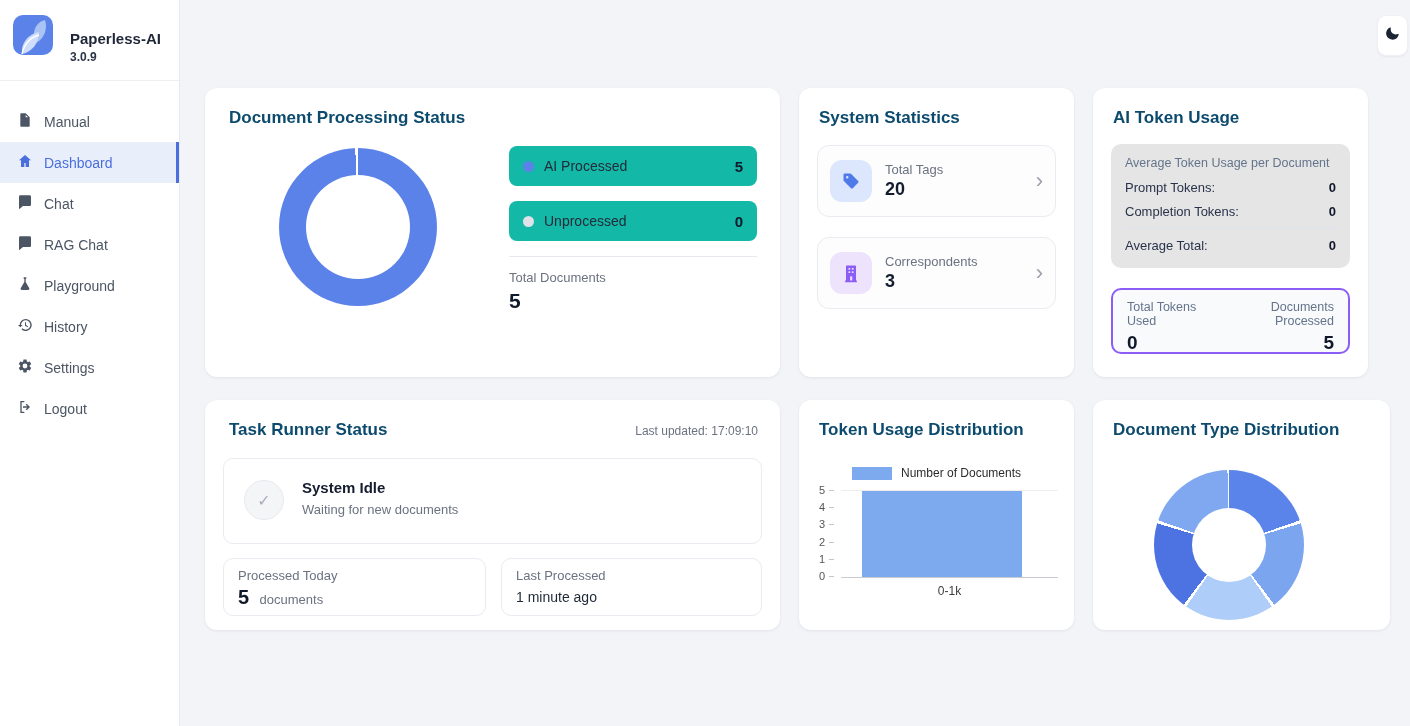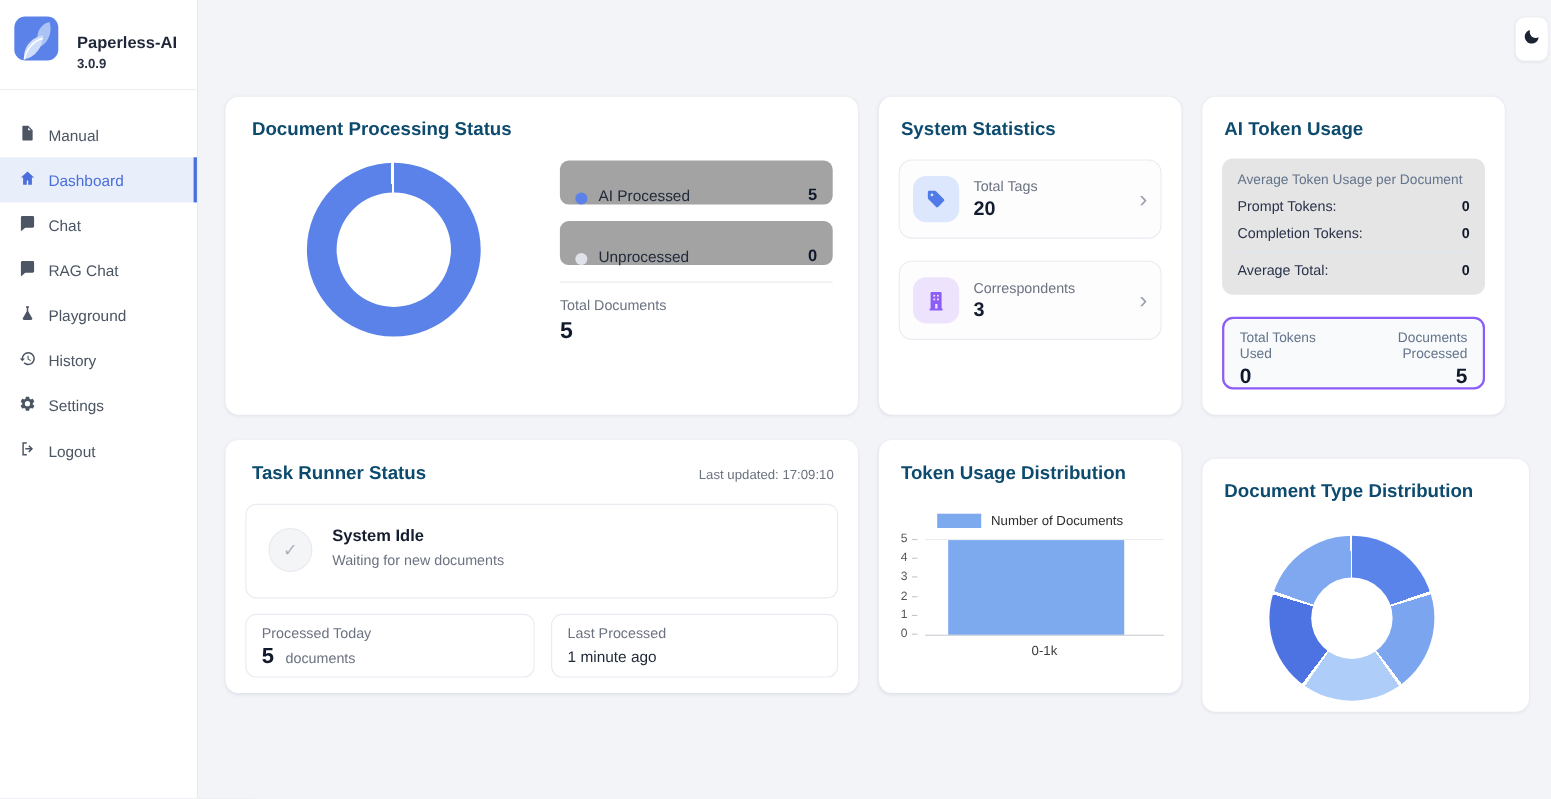--- a/index.html
+++ b/index.html
@@ -27,21 +27,21 @@
   
   .card{position:absolute;background:#fff;border-radius:12px;box-shadow:0 1px 3px rgba(20,30,60,.08);}
   .card-title{position:absolute;left:24px;top:20px;font-size:17px;font-weight:700;color:#0c4a6e;}
   .card-title.sm{left:20px;}
 
   
   #card-processing{left:205px;top:88px;width:575px;height:289px;}
   .donut1{position:absolute;left:74px;top:60px;width:158px;height:158px;border-radius:50%;}
   .donut1::after{content:'';position:absolute;inset:27px;background:#fff;border-radius:50%;}
   .legend{position:absolute;left:304px;top:58px;width:248px;}
-  .legend-row{height:40px;background:#a3a3a3;border-radius:8px;display:flex;align-items:flex-end;padding:0 14px;margin-bottom:15px;font-size:14px;color:#222b3a;cursor:pointer;}
+  .legend-row{height:40px;background:#14b8a6;border-radius:8px;display:flex;align-items:center;padding:0 14px;margin-bottom:15px;font-size:14px;color:#222b3a;cursor:pointer;}
   .dot{width:11px;height:11px;border-radius:50%;margin-right:10px;}
   .dot0{background:#5b82e8;} .dot1{background:#dfe2e8;}
   .legend-value{margin-left:auto;font-weight:700;font-size:15px;color:#10182b;}
   .legend-divider{border-top:1px solid #e7e9ee;margin:4px 0 13px 0;}
   .total-label{font-size:13px;color:#6b7280;}
   .total-value{font-size:21px;font-weight:700;color:#10182b;margin-top:4px;}
 
   
   #card-stats{left:799px;top:88px;width:275px;height:289px;}
   .stat-row{position:absolute;left:18px;right:18px;height:72px;border:1px solid #e9ebf1;border-radius:12px;background:#fdfdfe;display:flex;align-items:center;padding:0 12px;box-sizing:border-box;cursor:pointer;}
@@ -89,21 +89,21 @@
   .bc-yticks{position:absolute;left:0;top:90px;width:36px;height:86px;}
   .bc-ytick{position:absolute;right:10px;transform:translateY(-50%);font-size:11px;color:#555;}
   .bc-ytick::after{content:'';position:absolute;right:-9px;top:50%;width:5px;height:1px;background:#c2c5ca;}
   .bc-ytick:nth-child(1){top:0;} .bc-ytick:nth-child(2){top:20%;} .bc-ytick:nth-child(3){top:40%;}
   .bc-ytick:nth-child(4){top:60%;} .bc-ytick:nth-child(5){top:80%;} .bc-ytick:nth-child(6){top:100%;}
   .bc-plot{position:absolute;left:42px;top:90px;width:217px;height:86px;border-bottom:1px solid #c9ccd1;border-top:1px solid #ededee;box-sizing:content-box;}
   .bc-bar{position:absolute;bottom:0;left:21px;width:160px;}
   .bc-xlabel{position:absolute;left:42px;width:217px;top:184px;text-align:center;font-size:12px;color:#3c3c3c;}
 
   
-  #card-doctype{left:1093px;top:417px;width:297px;height:230px;}
+  #card-doctype{left:1093px;top:400px;width:297px;height:230px;}
   .donut2{position:absolute;left:61px;top:70px;width:150px;height:150px;border-radius:50%;}
   .donut2::after{content:'';position:absolute;inset:38px;background:#fff;border-radius:50%;}
 </style>
 </head>
 <body>
 
 <div id="canvas">
 
   <div class="sidebar">
     <div class="logo-wrap">

